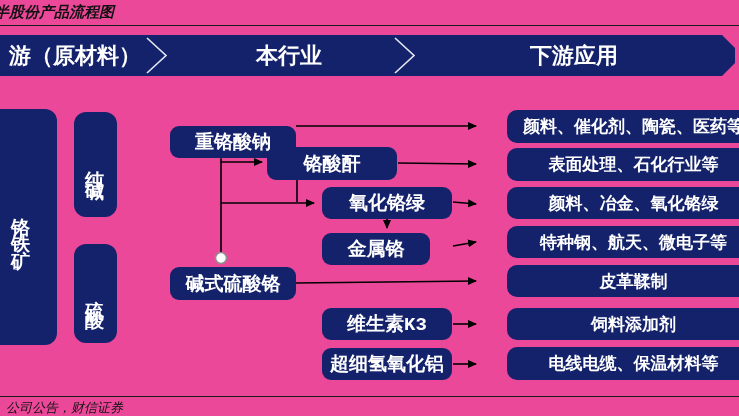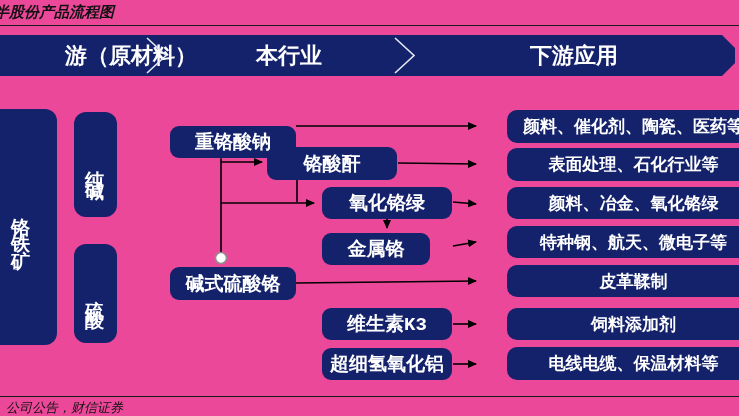--- a/index.html
+++ b/index.html
@@ -22,21 +22,21 @@
   }
   .band {
     position:absolute; left:0; top:35px; width:739px; height:41px;
     background:#14216B;
     clip-path:polygon(0 0, 722px 0, 735px 13px, 735px 28px, 722px 41px, 0 41px);
   }
   .band-label {
     position:absolute; top:35px; height:41px; display:flex; align-items:center; justify-content:center;
     color:#ffffff; font-weight:bold; font-size:22px; white-space:nowrap;
   }
-  .seg1 { left:12px;   width:150px;padding-left:44px; }
+  .seg1 { left:0px;   width:150px; }
   .seg2 { left:165px; width:248px; }
   .seg3 { left:413px; width:322px; }
   .node {
     position:absolute; background:#14216B; color:#ffffff;
     display:flex; align-items:center; justify-content:center;
     font-weight:bold; border-radius:9px; white-space:nowrap;
   }
   .node.big { border-radius:12px; }
   .mid { font-size:19px; }
   .app { font-size:17px; border-radius:10px;margin-left:24px; }

